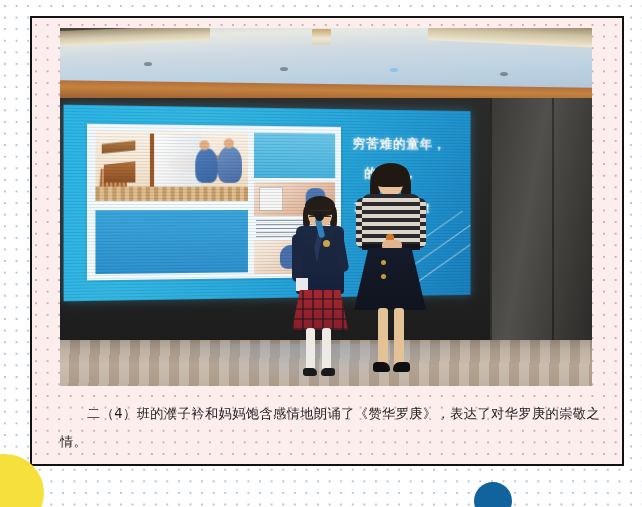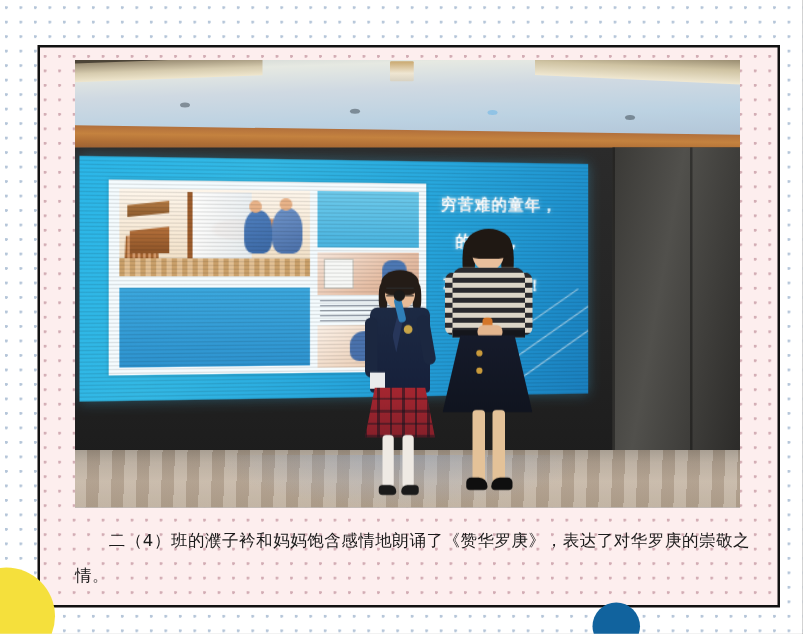--- a/index.html
+++ b/index.html
@@ -23,21 +23,21 @@
     background-image:
       radial-gradient(circle at 1px 1px, rgba(120,150,185,0.55) 1px, rgba(0,0,0,0) 1.4px);
     background-size: 11.6px 11.6px;
     background-position: 4px 5px;
   }
 
   
   #card {
     position: absolute;
     left: 30px;
-    top: 36px;
+    top: 16px;
     width: 594px;
     height: 450px;
     box-sizing: border-box;
     border: 2px solid #111111;
     background-color: #fdeeee;
     background-image:
       radial-gradient(circle at 1px 1px, rgba(196,150,160,0.75) 1px, rgba(0,0,0,0) 1.4px);
     background-size: 11.6px 11.6px;
     background-position: 3px 6px;
     overflow: visible;

